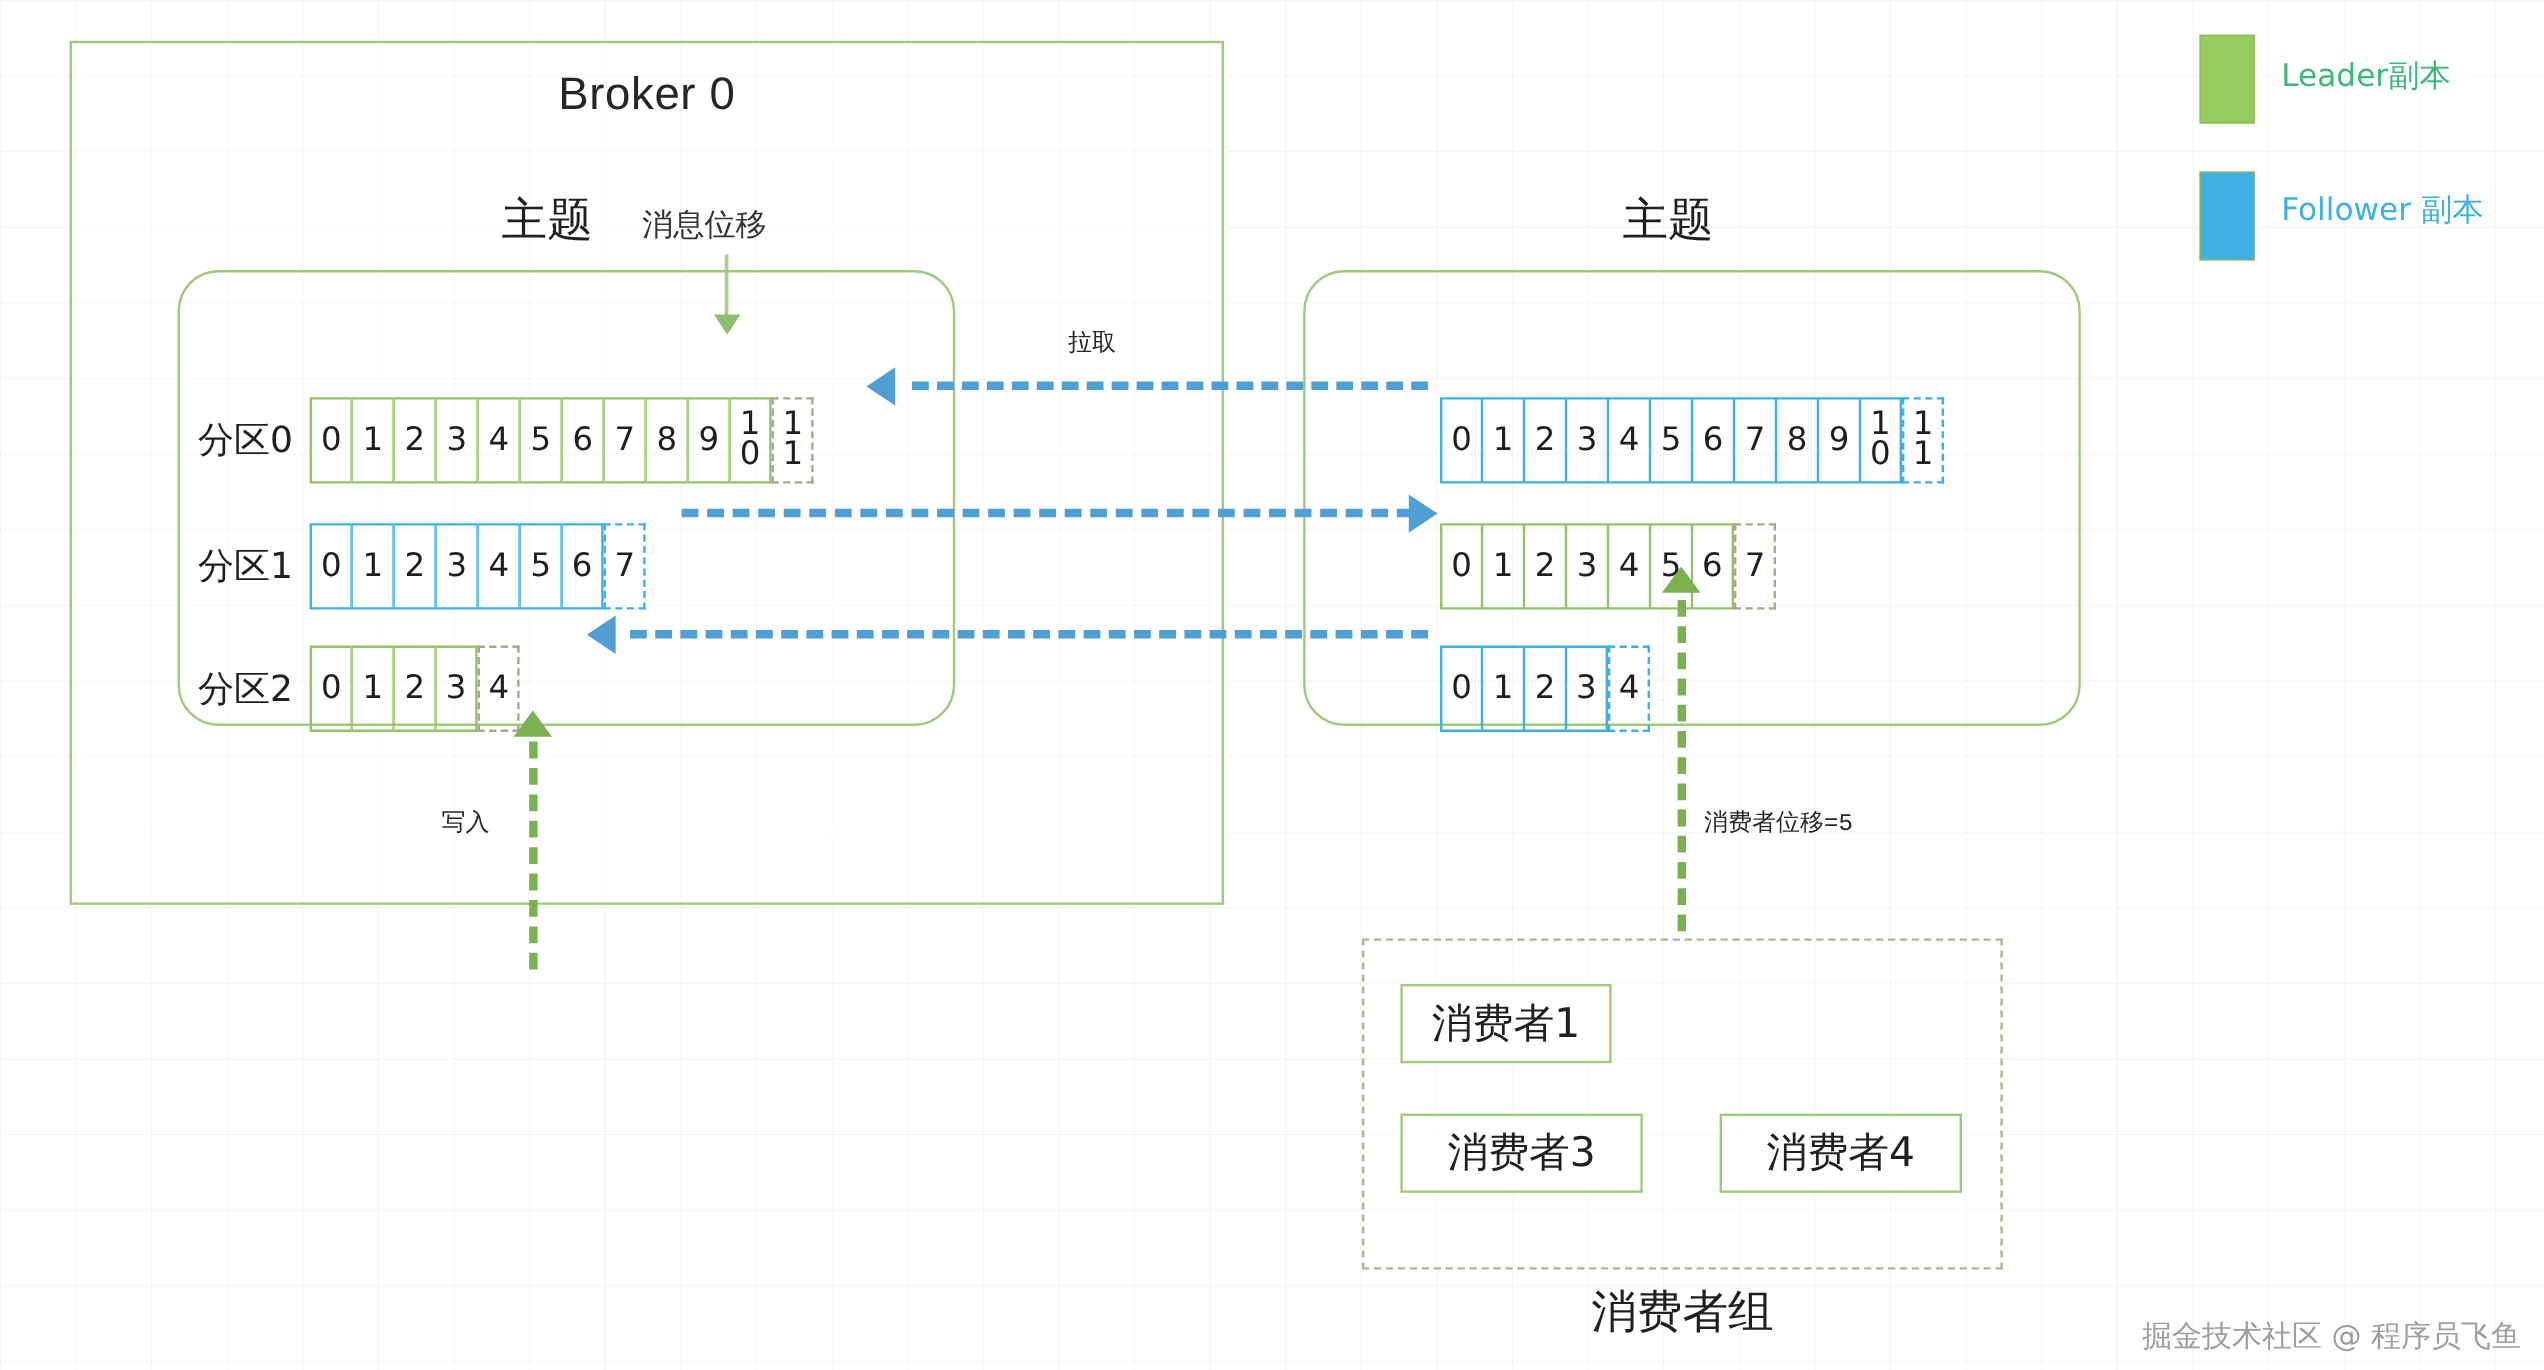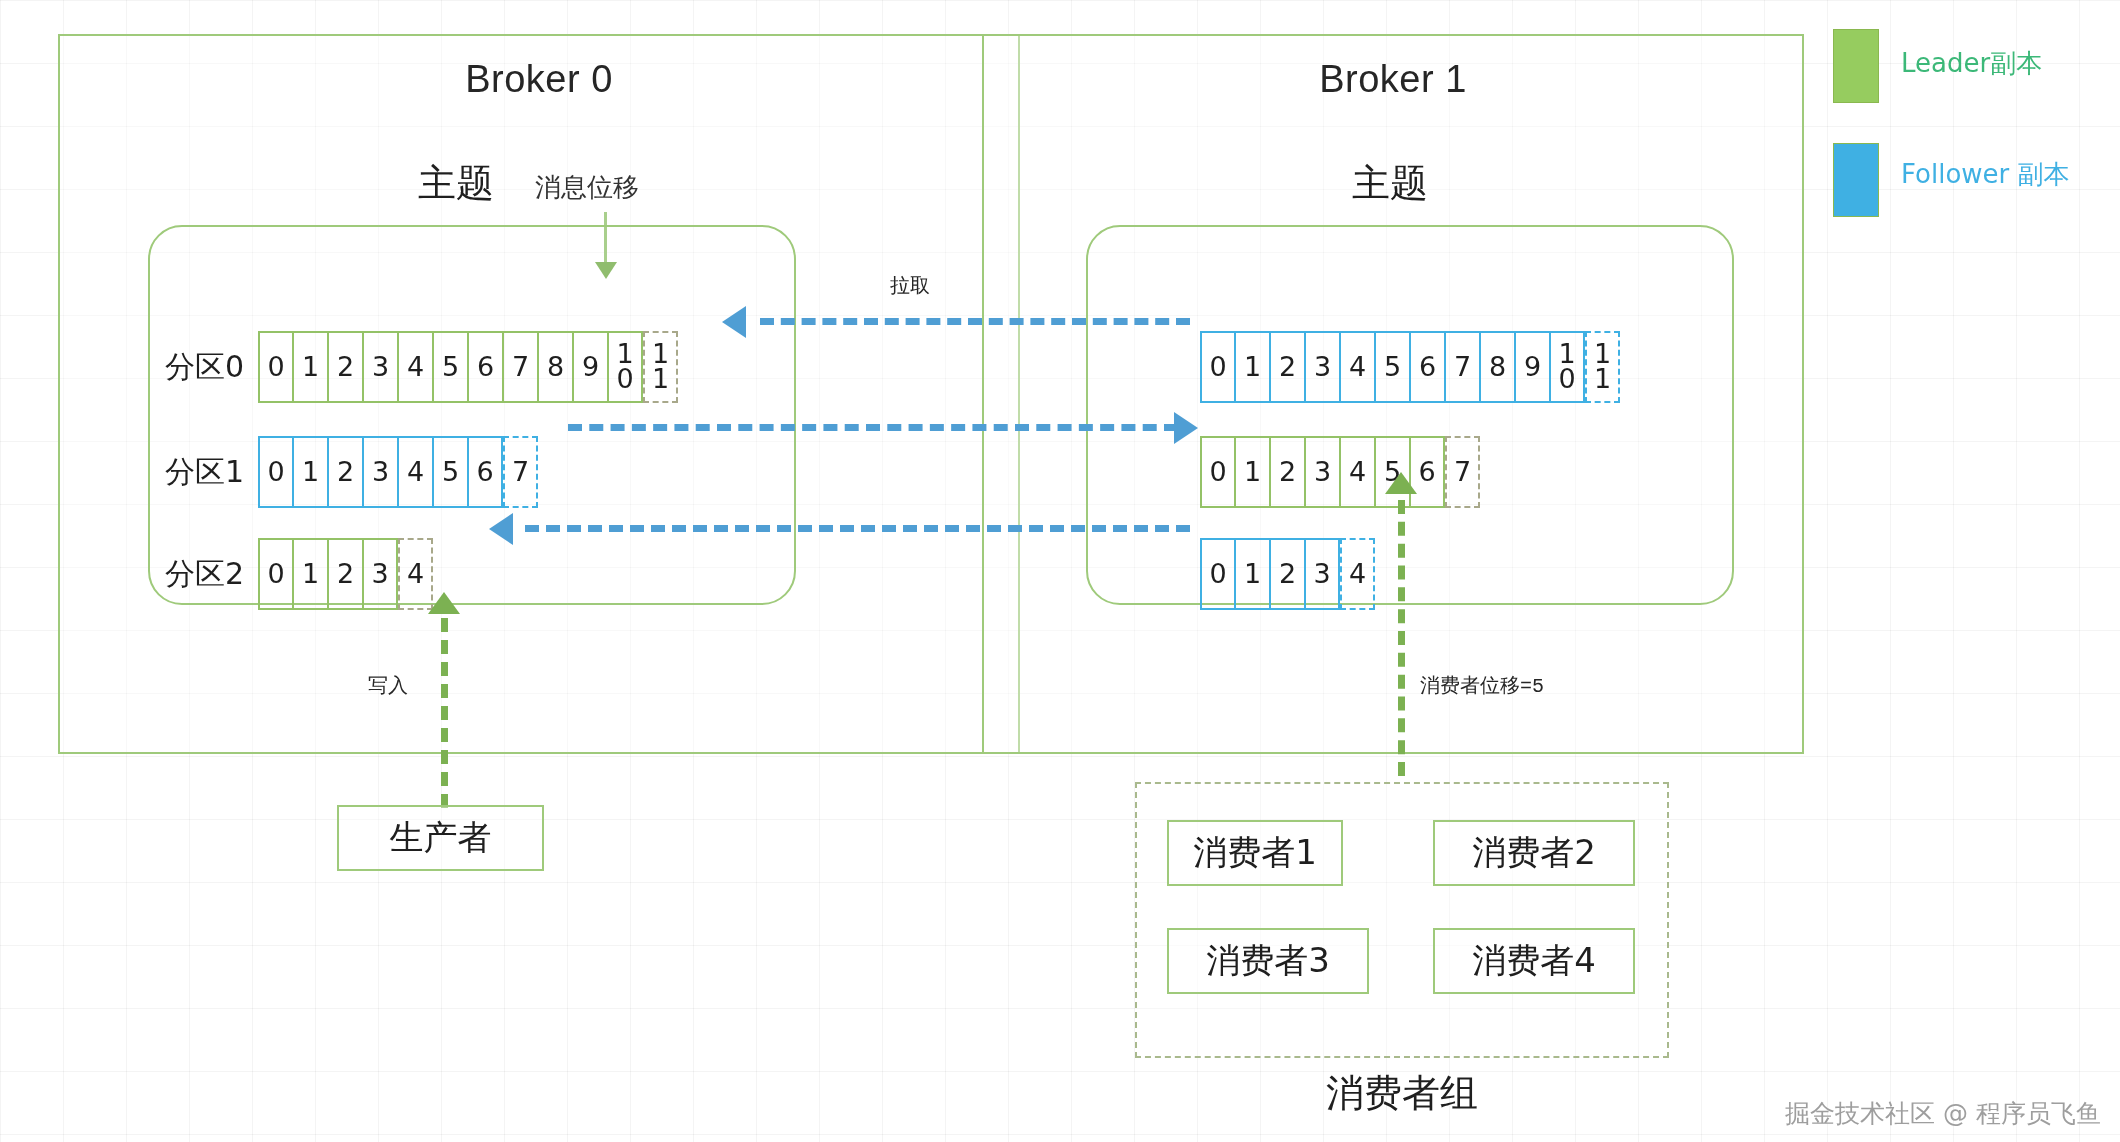--- a/index.html
+++ b/index.html
@@ -249,23 +249,20 @@
     <div class="part-label">分区2</div>
     <div class="cells">
         <div class="cell green first">0</div>
         <div class="cell green">1</div>
         <div class="cell green">2</div>
         <div class="cell green last">3</div>
         <div class="cell dash-green">4</div>
       </div>
   </div>
 
-  <div class="abs broker-box" style="left:982px; top:34px; width:822px; height:720px;">
-    <div class="broker-title">Broker 1</div>
-  </div>
 
   <div class="abs topic-label" style="left:1352px; top:158px;">主题</div>
 
   <div class="abs topic-box" style="left:1086px; top:225px; width:648px; height:380px;"></div>
 
   <div class="abs part-row" style="left:1200px; top:283px;">
     <div class="cells">
         <div class="cell blue first">0</div>
         <div class="cell blue">1</div>
         <div class="cell blue">2</div>
@@ -315,34 +312,28 @@
   <div class="abs hline-blue" style="left:568px; top:424px; width:610px;"></div>
   <div class="abs arrow-right-blue" style="left:1174px; top:412px;"></div>
 
   <div class="abs hline-blue" style="left:525px; top:525px; width:665px;"></div>
   <div class="abs arrow-left-blue" style="left:489px; top:513px;"></div>
 
   <div class="abs vline-green" style="left:441px; top:618px; height:190px;"></div>
   <div class="abs arrow-up-green" style="left:428px; top:592px;"></div>
   <div class="abs flow-label" style="left:368px; top:672px;">写入</div>
 
-  <div class="abs node-box" style="left:337px; top:805px; width:207px; height:66px;">
-    <span>生产者</span>
-  </div>
 
   <div class="abs vline-green" style="left:1398px; top:500px; height:276px;"></div>
   <div class="abs arrow-up-green" style="left:1385px; top:472px;"></div>
   <div class="abs flow-label" style="left:1420px; top:672px;">消费者位移=5</div>
 
   <div class="abs group-box" style="left:1135px; top:782px; width:534px; height:276px;">
     <div class="consumer-box" style="left:30px; top:36px; width:176px; height:66px;">
       <span>消费者1</span>
-    </div>
-    <div class="consumer-box" style="left:296px; top:36px; width:202px; height:66px;">
-      <span>消费者2</span>
     </div>
     <div class="consumer-box" style="left:30px; top:144px; width:202px; height:66px;">
       <span>消费者3</span>
     </div>
     <div class="consumer-box" style="left:296px; top:144px; width:202px; height:66px;">
       <span>消费者4</span>
     </div>
   </div>
   <div class="abs group-caption" style="left:1135px; top:1068px; width:534px;">消费者组</div>
 

